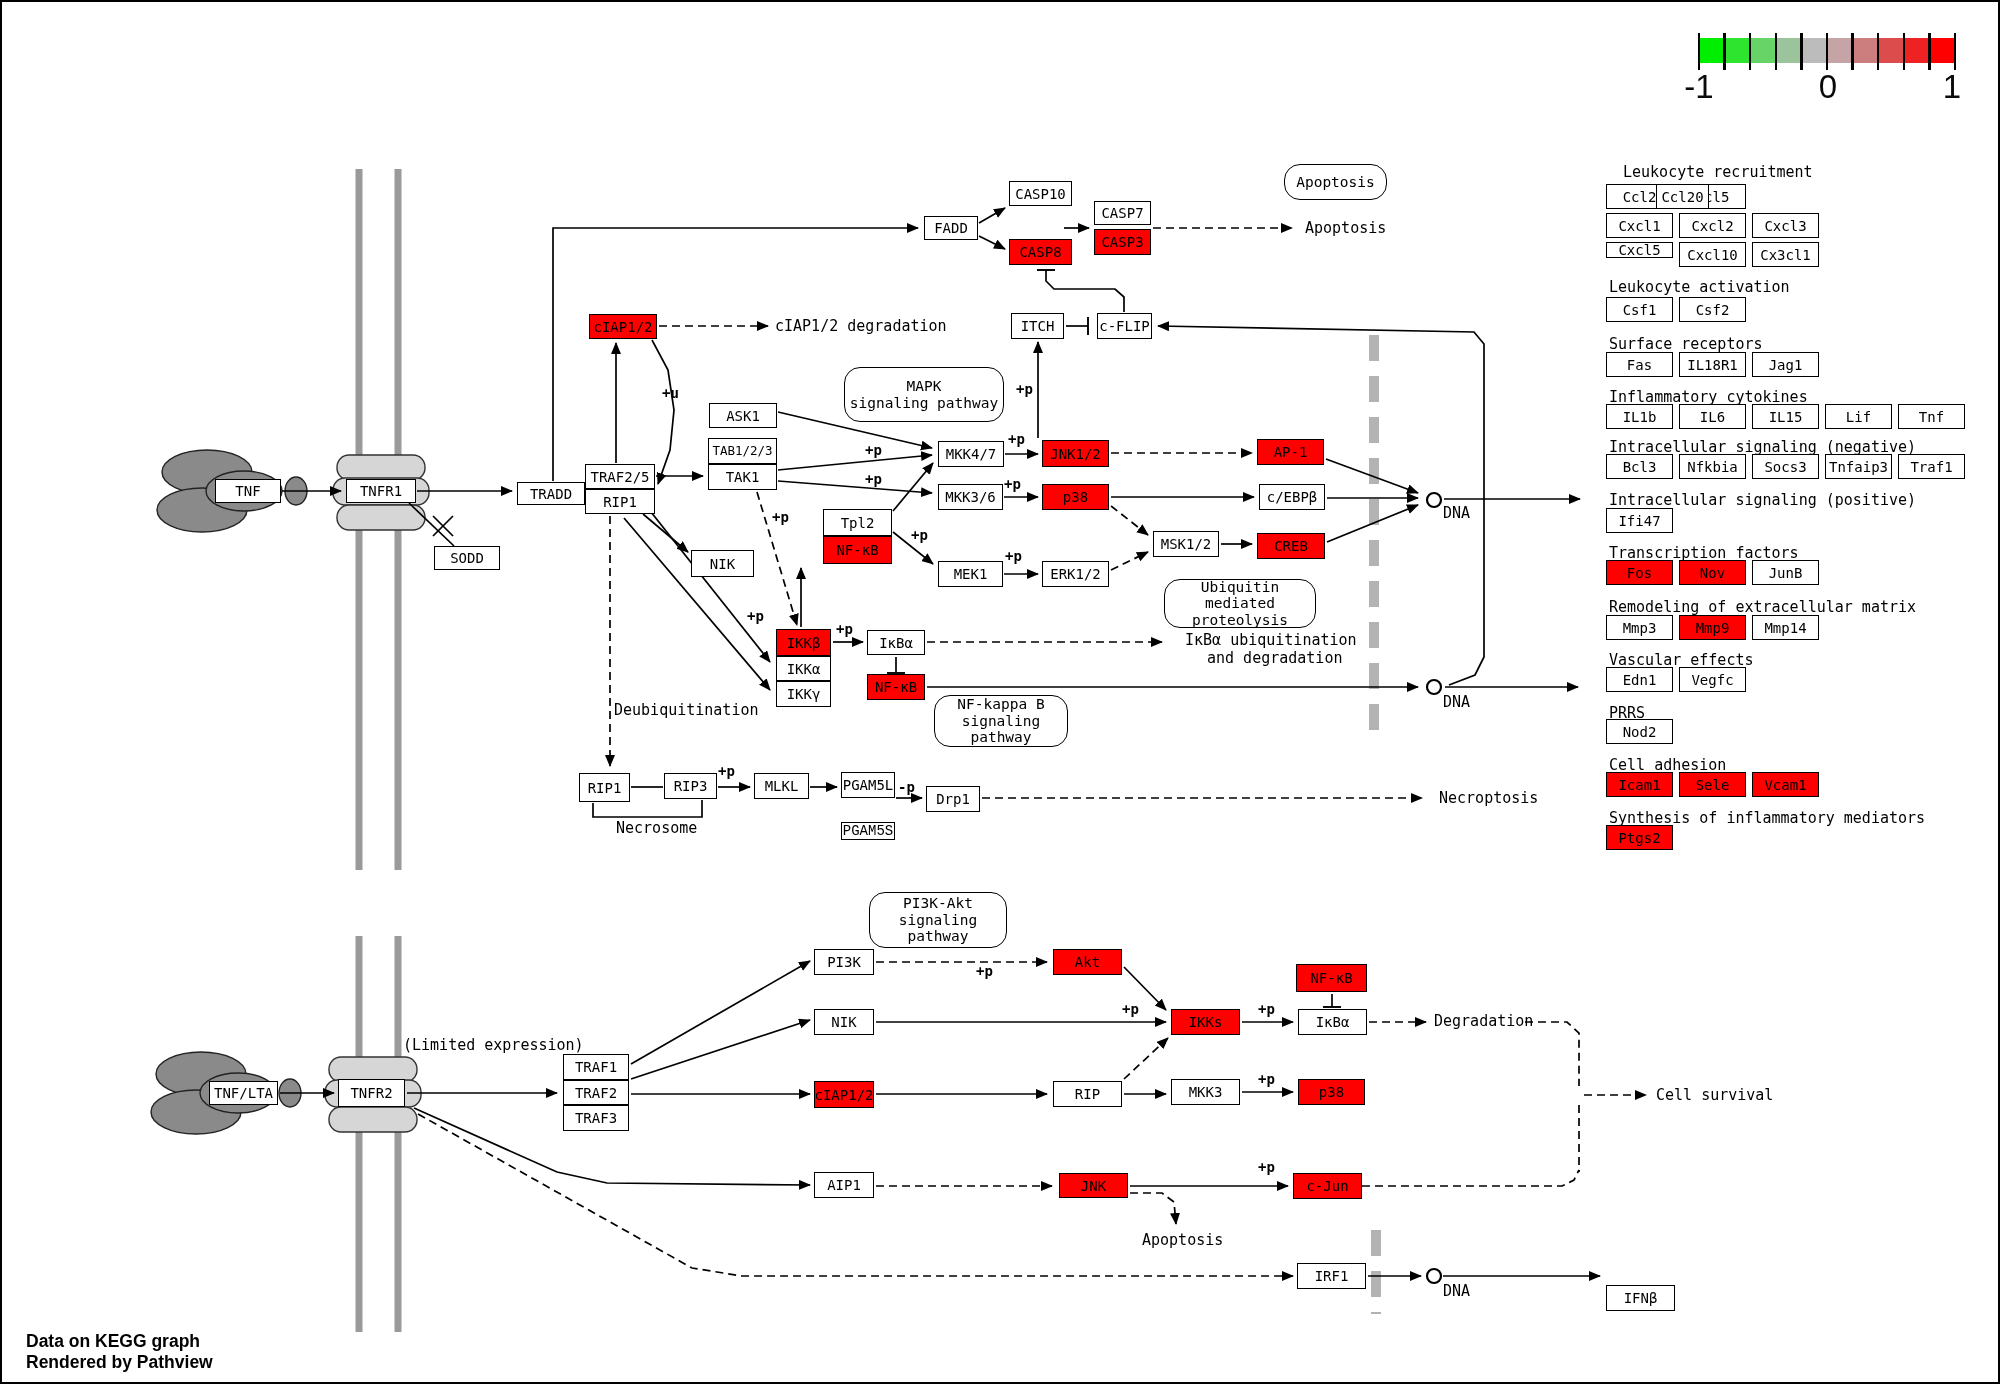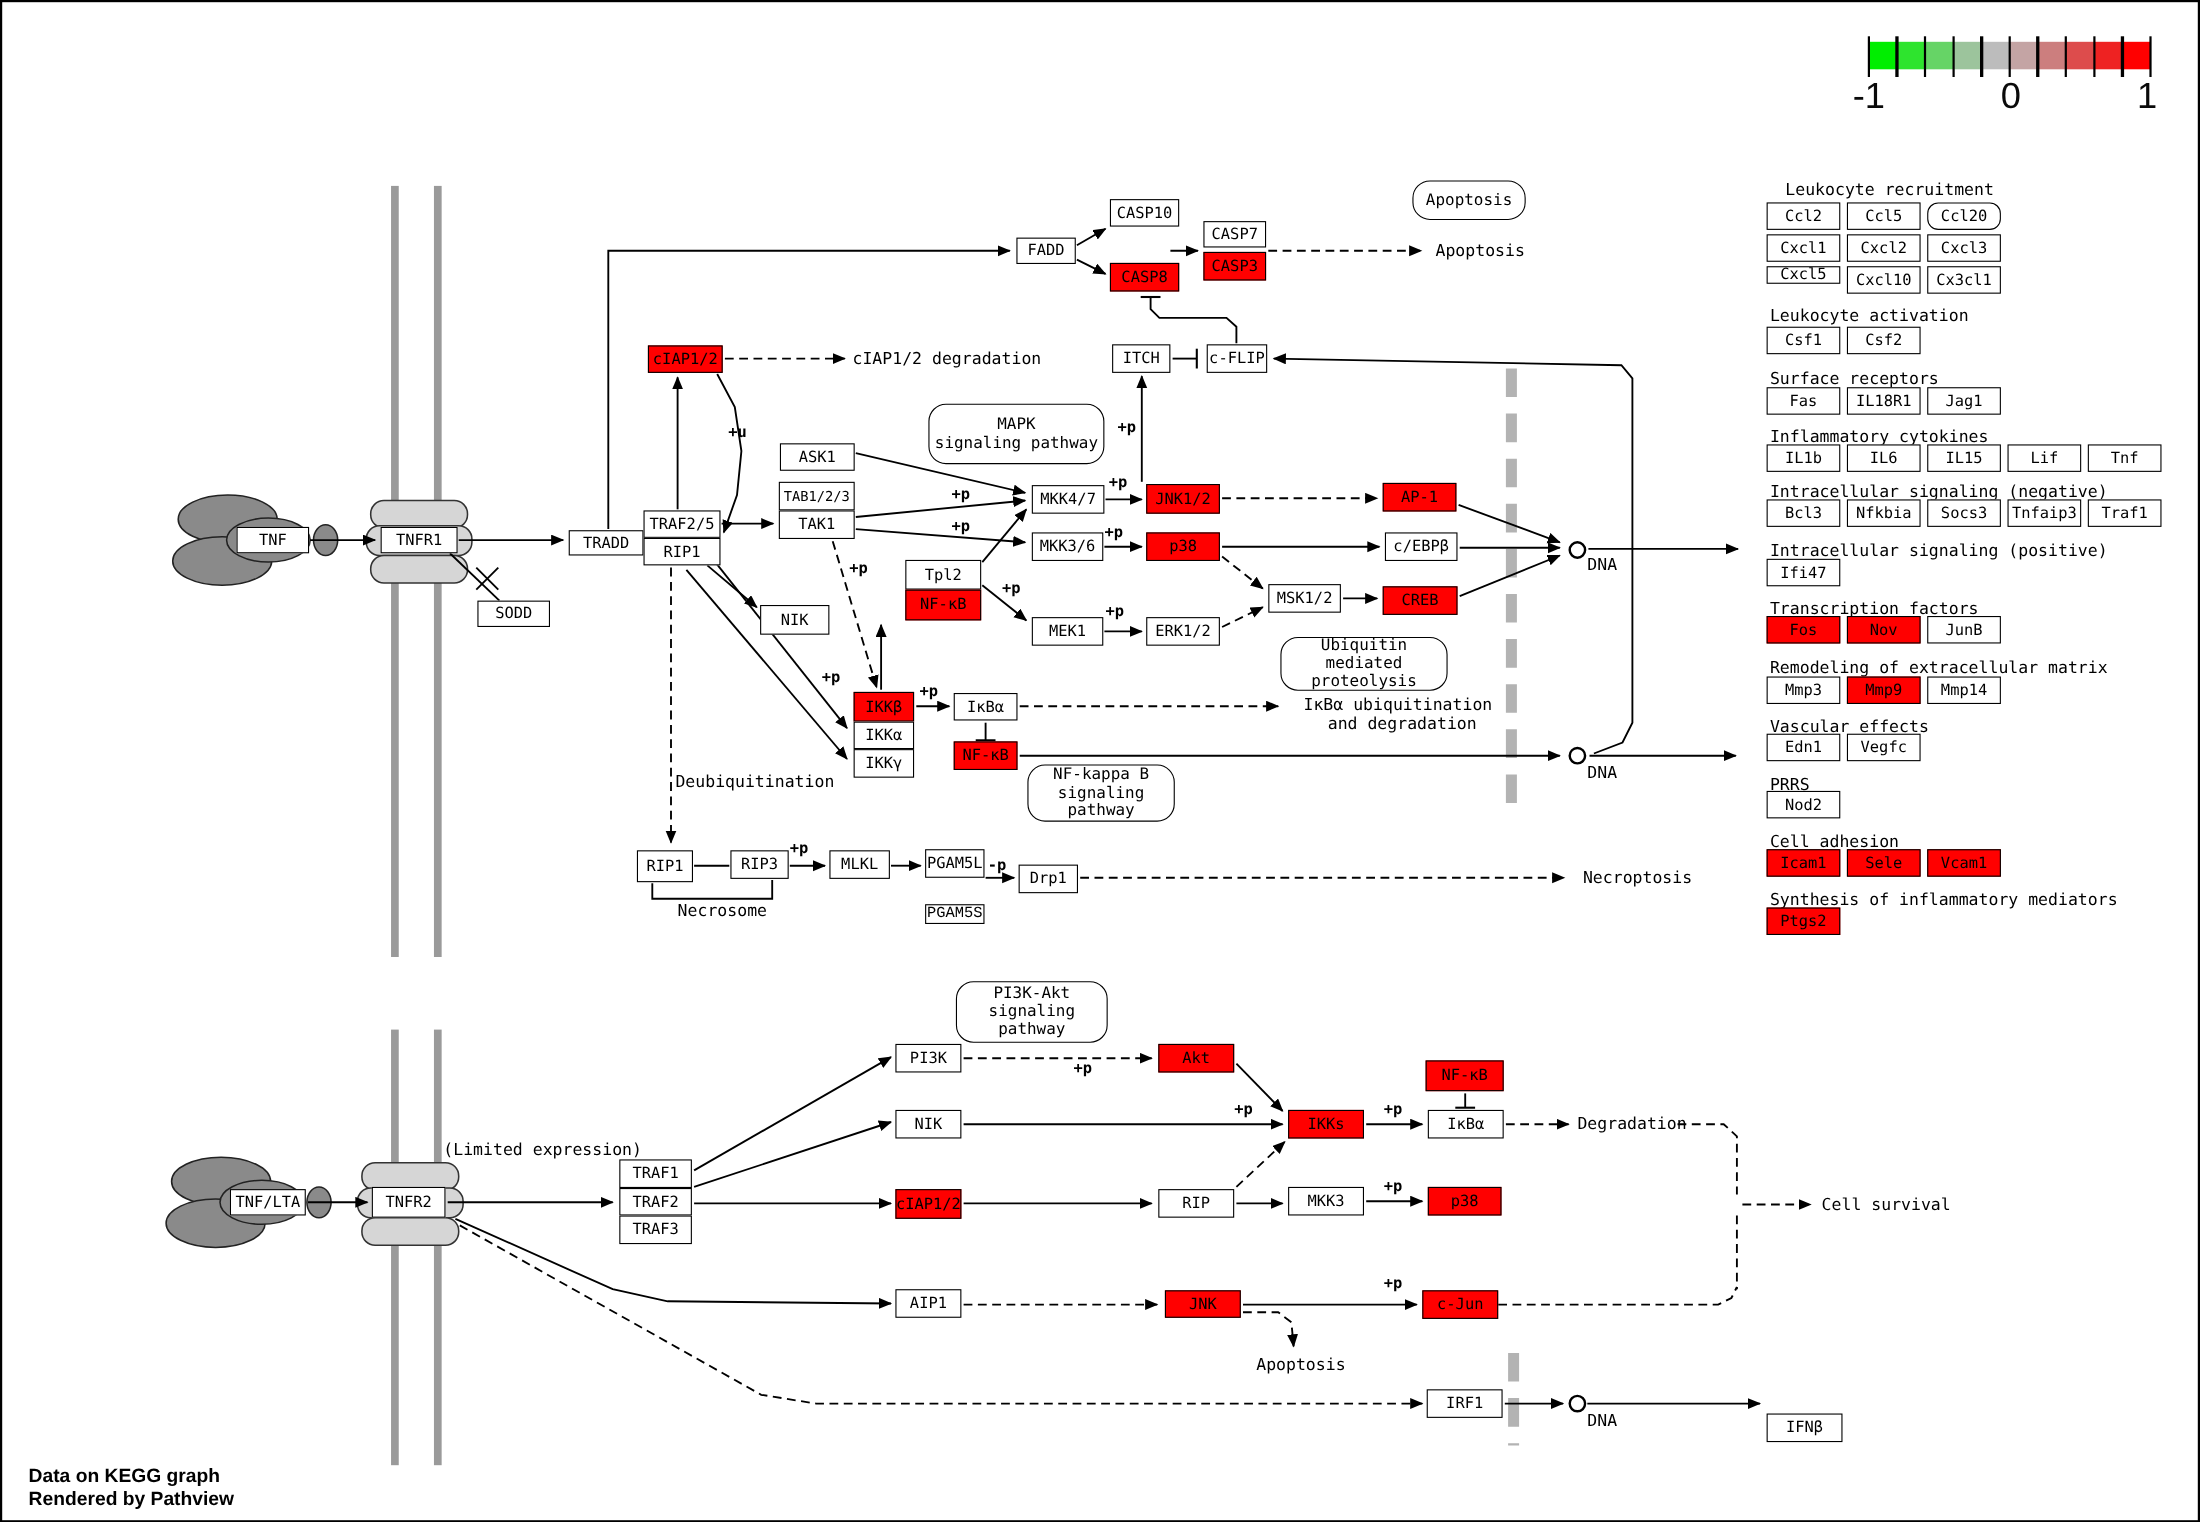--- a/index.html
+++ b/index.html
@@ -287,21 +287,21 @@
     <div class="lbl" style="left: 1205px; top: 648px;">and degradation</div>
     <div class="lbl" style="left: 612px; top: 700px;">Deubiquitination</div>
     <div class="lbl" style="left: 614px; top: 818px;">Necrosome</div>
     <div class="lbl" style="left: 401px; top: 1035px;">(Limited expression)</div>
     <div class="lbl" style="left: 1441px; top: 503px;">DNA</div>
     <div class="lbl" style="left: 1441px; top: 692px;">DNA</div>
     <div class="lbl" style="left: 1441px; top: 1281px;">DNA</div>
     <div class="hdr" style="left: 1607px; top: 161px; margin-left: 14px;">Leukocyte recruitment</div>
     <div class="node" style="left: 1604px; top: 182px; width: 67px; height: 25px;">Ccl2</div>
     <div class="node" style="left: 1677px; top: 182px; width: 67px; height: 25px;">Ccl5</div>
-    <div class="node" style="left: 1750px; top: 182px; width: 67px; height: 25px; border-radius: 10px;">Ccl20</div>
+    <div class="node" style="left: 1654px; top: 182px; width: 53px; height: 25px;">Ccl20</div>
     <div class="node" style="left: 1604px; top: 211px; width: 67px; height: 25px;">Cxcl1</div>
     <div class="node" style="left: 1677px; top: 211px; width: 67px; height: 25px;">Cxcl2</div>
     <div class="node" style="left: 1750px; top: 211px; width: 67px; height: 25px;">Cxcl3</div>
     <div class="node" style="left: 1604px; top: 240px; width: 67px; height: 16px;">Cxcl5</div>
     <div class="node" style="left: 1677px; top: 240px; width: 67px; height: 25px;">Cxcl10</div>
     <div class="node" style="left: 1750px; top: 240px; width: 67px; height: 25px;">Cx3cl1</div>
     <div class="hdr" style="left: 1607px; top: 276px;">Leukocyte activation</div>
     <div class="node" style="left: 1604px; top: 295px; width: 67px; height: 25px;">Csf1</div>
     <div class="node" style="left: 1677px; top: 295px; width: 67px; height: 25px;">Csf2</div>
     <div class="hdr" style="left: 1607px; top: 333px;">Surface receptors</div>

